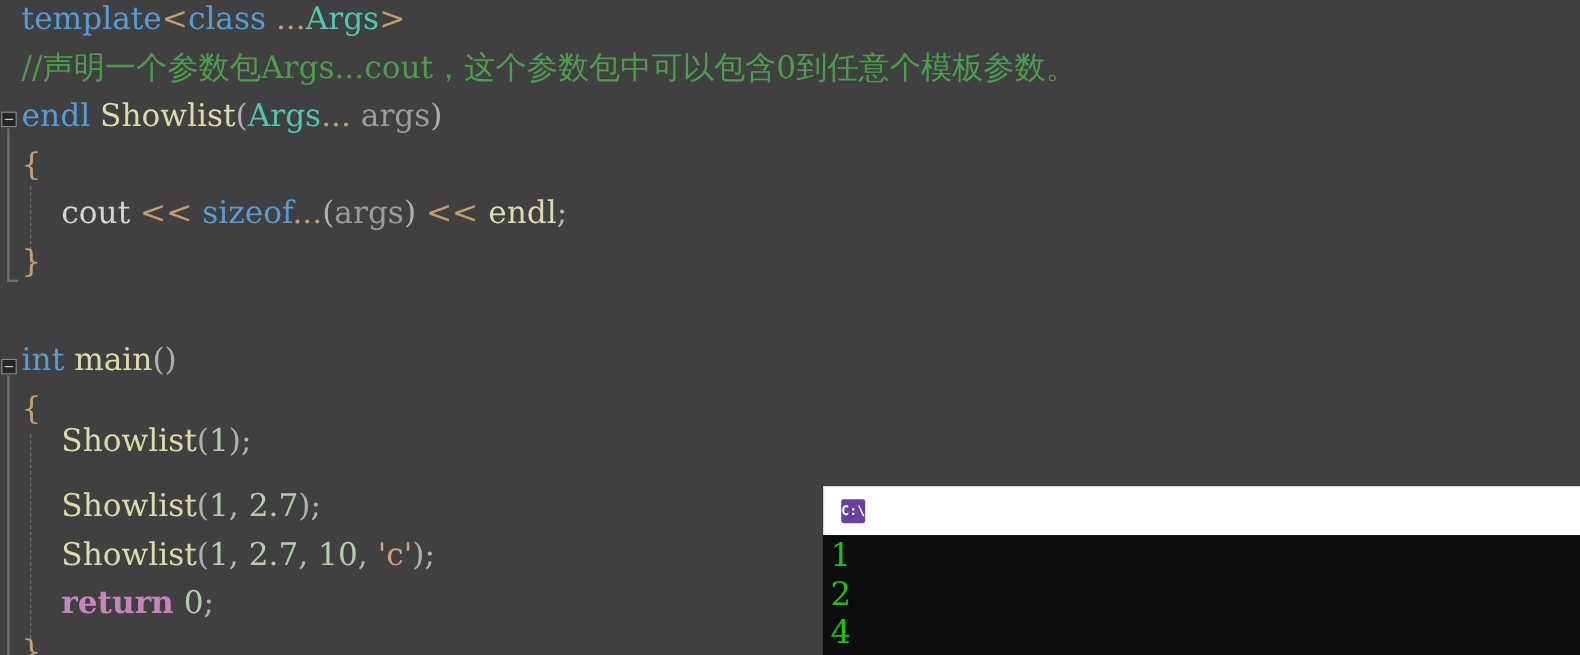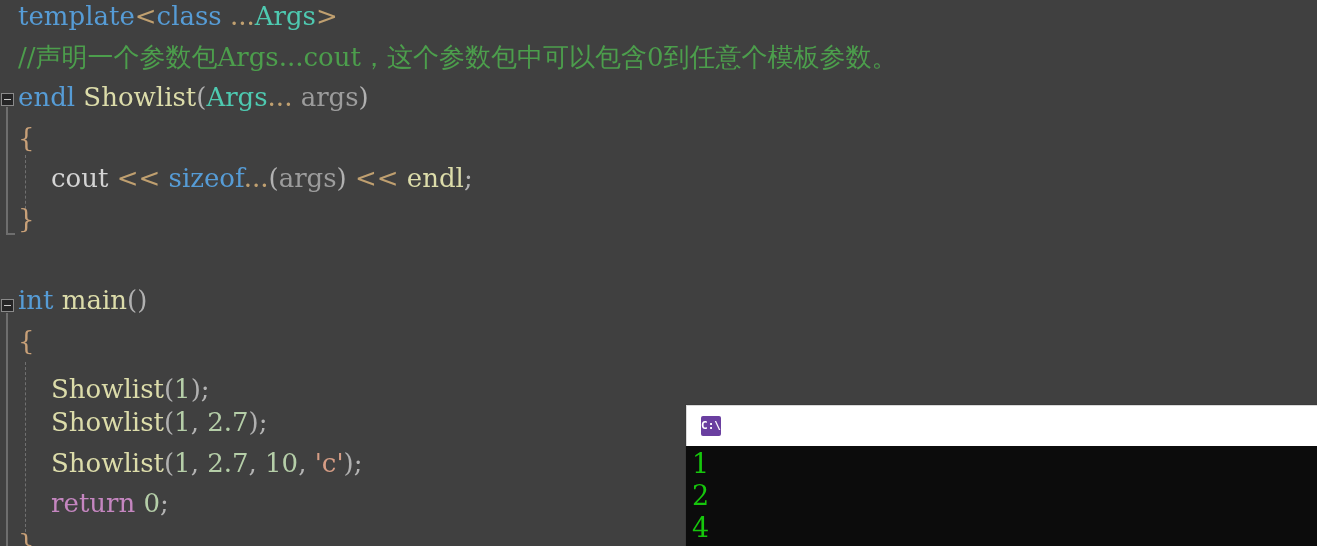--- a/index.html
+++ b/index.html
@@ -38,21 +38,21 @@
   
   .t-kw      { color: #569cd6; }            
   .t-type    { color: #4ec9b0; }            
   .t-fn      { color: #dcdcaa; }            
   .t-cmt     { color: #4c9e4c; }            
   .t-punct   { color: #c0a070; }            
   .t-op      { color: #b4b4b4; }
   .t-var     { color: #9c9c9c; }            
   .t-plain   { color: #d4d4d4; }            
   .t-num     { color: #b5cea8; }            
-  .t-ctl     { color: #c586c0; }            
+  .t-ctl     { color: #c586c0; font-weight: bold; }            
   .t-str     { color: #d69d85; }            
   .t-brace   { color: #c8a078; }            
   .t-paren   { color: #b0b0b0; }
 
   
   .fold-box {
     position: absolute;
     width: 13px; height: 13px;
     border: 1px solid #8a8a8a;
     background: #252526;
@@ -175,21 +175,21 @@
     <div id="code-lines">
         <div class="code-line" style="top: -4px;"><span class="code-text"><span class="t-kw">template</span><span class="t-punct">&lt;</span><span class="t-kw">class</span><span class="t-plain"> </span><span class="t-punct">...</span><span class="t-type">Args</span><span class="t-punct">&gt;</span></span></div>
         <div class="code-line" style="top: 36.6px;"><span class="code-text"><span class="t-cmt">//声明一个参数包Args...cout，这个参数包中可以包含0到任意个模板参数。</span></span></div>
         <div class="code-line" style="top: 77.2px;"><span class="code-text"><span class="t-kw">endl</span><span class="t-plain"> </span><span class="t-fn">Showlist</span><span class="t-paren">(</span><span class="t-type">Args</span><span class="t-punct">...</span><span class="t-plain"> </span><span class="t-var">args</span><span class="t-paren">)</span></span></div>
         <div class="code-line" style="top: 117.8px;"><span class="code-text"><span class="t-brace">{</span></span></div>
         <div class="code-line" style="top: 158.4px;"><span class="code-text"><span class="t-plain">    </span><span class="t-plain">cout</span><span class="t-plain"> </span><span class="t-punct">&lt;&lt;</span><span class="t-plain"> </span><span class="t-kw">sizeof</span><span class="t-punct">...</span><span class="t-paren">(</span><span class="t-var">args</span><span class="t-paren">)</span><span class="t-plain"> </span><span class="t-punct">&lt;&lt;</span><span class="t-plain"> </span><span class="t-fn">endl</span><span class="t-op">;</span></span></div>
         <div class="code-line" style="top: 199px;"><span class="code-text"><span class="t-brace">}</span></span></div>
         <div class="code-line" style="top: 239.6px;"><span class="code-text"></span></div>
         <div class="code-line" style="top: 280.2px;"><span class="code-text"><span class="t-kw">int</span><span class="t-plain"> </span><span class="t-fn">main</span><span class="t-paren">()</span></span></div>
         <div class="code-line" style="top: 320.8px;"><span class="code-text"><span class="t-brace">{</span></span></div>
-        <div class="code-line" style="top: 369px;"><span class="code-text"><span class="t-plain">    </span><span class="t-fn">Showlist</span><span class="t-paren">(</span><span class="t-num">1</span><span class="t-paren">)</span><span class="t-op">;</span></span></div>
+        <div class="code-line" style="top: 348px;"><span class="code-text"><span class="t-plain">    </span><span class="t-fn">Showlist</span><span class="t-paren">(</span><span class="t-num">1</span><span class="t-paren">)</span><span class="t-op">;</span></span></div>
         <div class="code-line" style="top: 402px;"><span class="code-text"><span class="t-plain">    </span><span class="t-fn">Showlist</span><span class="t-paren">(</span><span class="t-num">1</span><span class="t-op">, </span><span class="t-num">2.7</span><span class="t-paren">)</span><span class="t-op">;</span></span></div>
         <div class="code-line" style="top: 442.6px;"><span class="code-text"><span class="t-plain">    </span><span class="t-fn">Showlist</span><span class="t-paren">(</span><span class="t-num">1</span><span class="t-op">, </span><span class="t-num">2.7</span><span class="t-op">, </span><span class="t-num">10</span><span class="t-op">, </span><span class="t-str">'c'</span><span class="t-paren">)</span><span class="t-op">;</span></span></div>
         <div class="code-line" style="top: 483.2px;"><span class="code-text"><span class="t-plain">    </span><span class="t-ctl">return</span><span class="t-plain"> </span><span class="t-num">0</span><span class="t-op">;</span></span></div>
         <div class="code-line" style="top: 523.8px;"><span class="code-text"><span class="t-brace">}</span></span></div>
       </div>
   </div>
 
   <div id="console-window">
     <div id="console-titlebar">
       <div id="console-icon">

